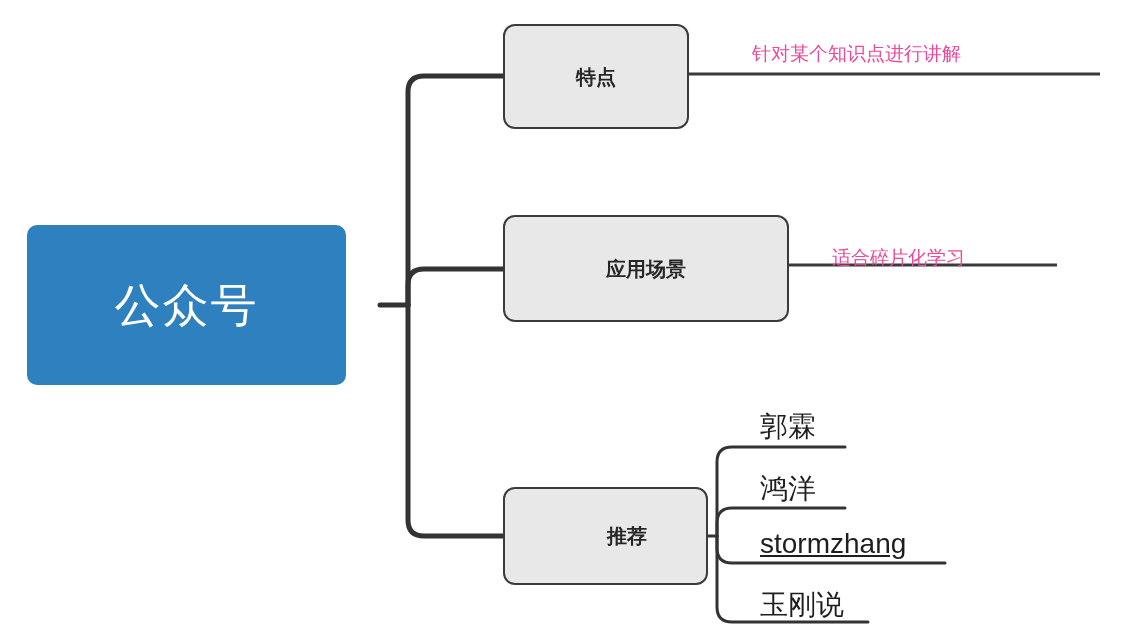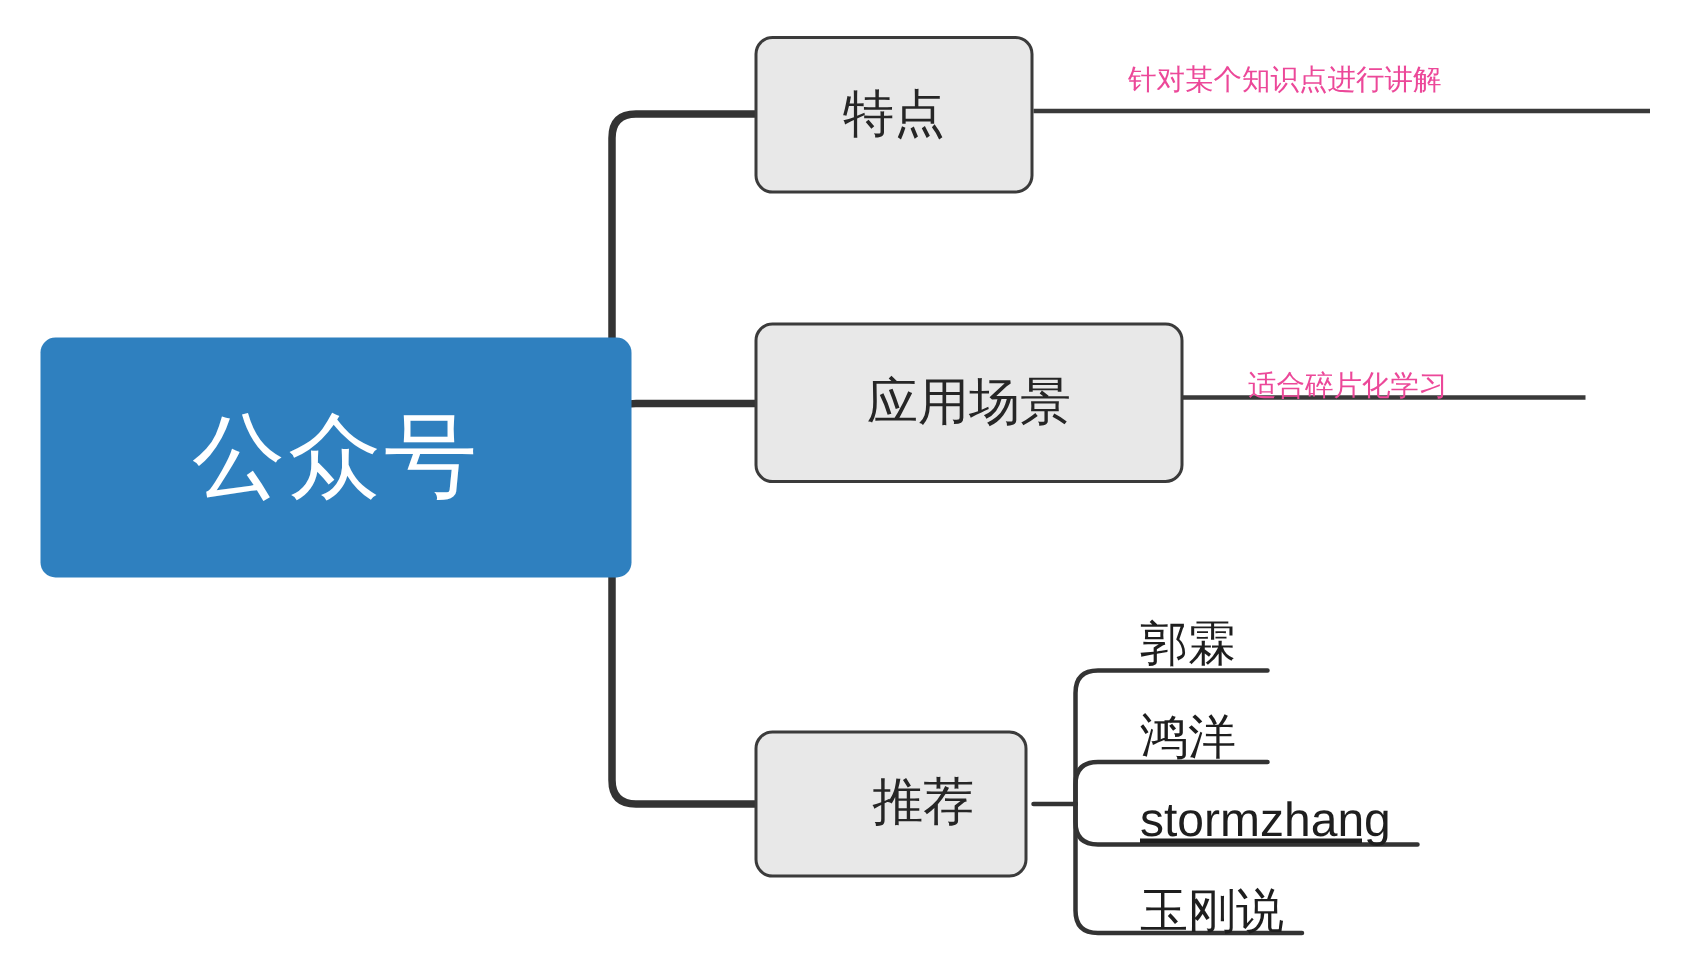--- a/index.html
+++ b/index.html
@@ -29,54 +29,54 @@
     box-sizing: border-box;
     display: flex;
     align-items: center;
     justify-content: center;
     text-align: center;
     line-height: 1.1;
   }
   .root-node {
     left: 27px;
     top: 225px;
-    width: 394px;
+    width: 319px;
     height: 160px;
     background: #2f80bf;
     border-radius: 10px;
     color: #ffffff;
-    font-size: 62px;
+    font-size: 46px;
     letter-spacing: 2px;
     font-weight: 400;
   }
   .branch-node {
     background: #e8e8e8;
     border: 2px solid #3b3b3b;
     border-radius: 12px;
     color: #262626;
-    font-size: 34px;
-    font-weight: 400;
+    font-size: 20px;
+    font-weight: 700;
     text-align: center;
   }
   .branch-node-0 {
     left: 503px;
     top: 24px;
     width: 186px;
     height: 105px;
   }
   .branch-node-1 {
     left: 503px;
     top: 215px;
     width: 286px;
     height: 107px;
   }
   .branch-node-2 {
     left: 503px;
     top: 487px;
-    width: 182px;
+    width: 205px;
     height: 98px;
     padding-left: 43px;
   }
   .leaf-label {
     position: absolute;
     color: #ec4899;
     font-size: 19px;
     white-space: nowrap;
     line-height: 1;
   }
@@ -85,21 +85,21 @@
     top: 44px;
   }
   .leaf-label-1 {
     left: 832px;
     top: 236px;
     margin-top: 12px;
   }
   .sub-label {
     position: absolute;
     color: #1e1e1e;
-    font-size: 32px;
+    font-size: 28px;
     white-space: nowrap;
     line-height: 1;
   }
   .sub-label-0 { left: 760px; top: 413px; }
   .sub-label-1 { left: 760px; top: 475px; }
   .sub-label-2 { left: 760px; top: 530px; text-decoration: underline; }
   .sub-label-3 { left: 760px; top: 591px; }
 </style>
 </head>
 <body>

